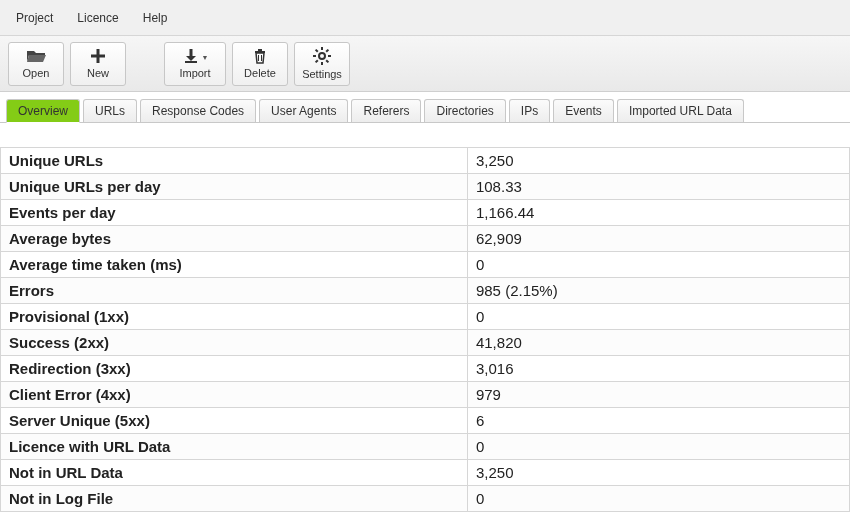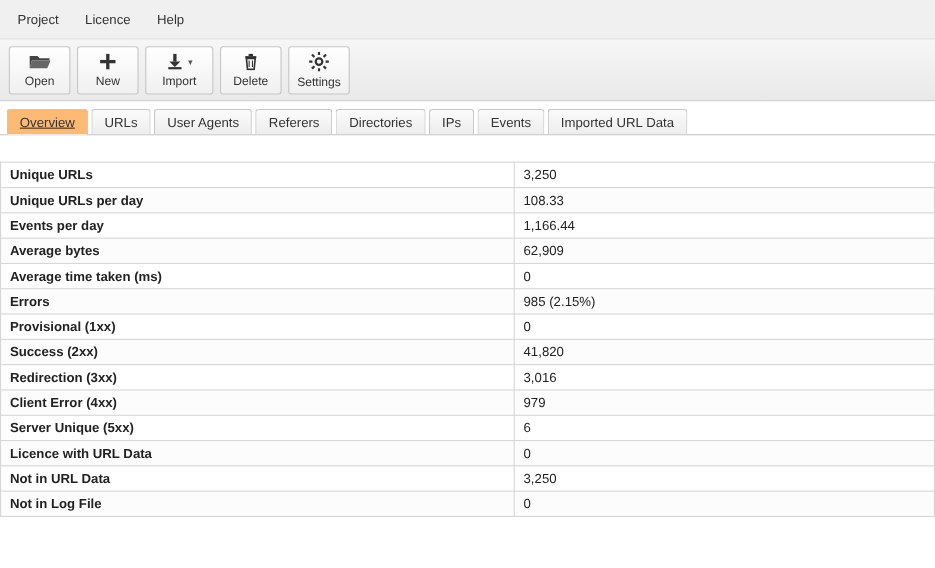--- a/index.html
+++ b/index.html
@@ -44,21 +44,21 @@
     border-radius: 3px;
     display: flex;
     flex-direction: column;
     align-items: center;
     justify-content: center;
     cursor: default;
     font-size: 11px;
     color: #333;
   }
   .tool-btn svg { margin-bottom: 1px; }
-  .tool-caret { width: 62px; }
+  .tool-caret { width: 62px; margin-left: 32px; }
   .tool-btn .caret {
     font-size: 7px;
     color: #555;
     margin-left: 2px;
   }
   .tabs-row {
     display: flex;
     align-items: flex-end;
     padding: 6px 6px 0 6px;
     border-bottom: 1px solid #c8c8c8;
@@ -69,36 +69,35 @@
     color: #333;
     background: linear-gradient(#fbfbfb, #ededed);
     border: 1px solid #c8c8c8;
     border-bottom: none;
     border-top-left-radius: 3px;
     border-top-right-radius: 3px;
     margin-right: 3px;
     cursor: default;
   }
   .tab.active {
-    background: #fdba74;
+    background: #84cc16;
     position: relative;
     top: 1px;
     border-bottom: 1px solid #ffffff;
     font-weight: normal;
-    text-decoration: underline;
   }
   .content-area {
     height: calc(516px - 22px - 56px - 30px);
     overflow: hidden;
     padding-top: 24px;
   }
   table.overview {
     width: 100%;
     border-collapse: collapse;
-    font-size: 12px;
+    font-size: 15px;
   }
   table.overview td {
     border: 1px solid #d6d6d6;
     padding: 4px 8px;
     text-align: left;
     background: #ffffff;
   }
   table.overview tr:nth-child(even) td {
     background: #fcfcfc;
   }
@@ -188,20 +187,21 @@
       </svg>
     </span>
     <span>Settings</span>
   </div>
 
 </div>
 
 <div class="tabs-row">
   <div class="tab active">Overview</div>
   <div class="tab">URLs</div>
+  <div class="tab">Response Codes</div>
   <div class="tab">User Agents</div>
   <div class="tab">Referers</div>
   <div class="tab">Directories</div>
   <div class="tab">IPs</div>
   <div class="tab">Events</div>
   <div class="tab">Imported URL Data</div>
 </div>
 
 <div class="content-area">
   <table class="overview">

